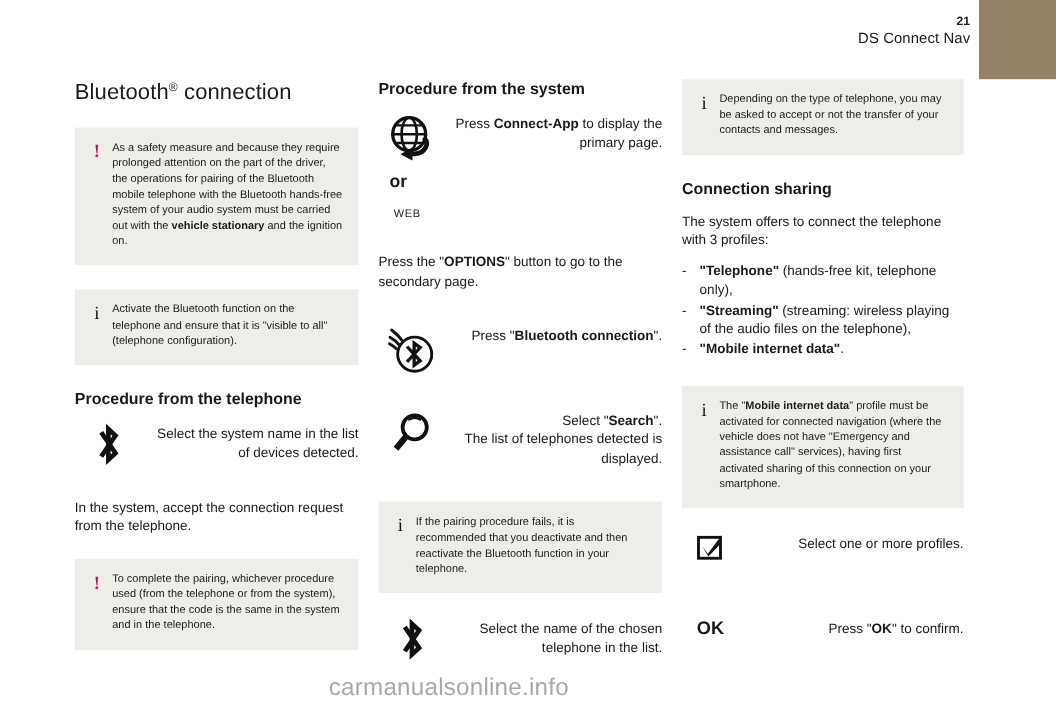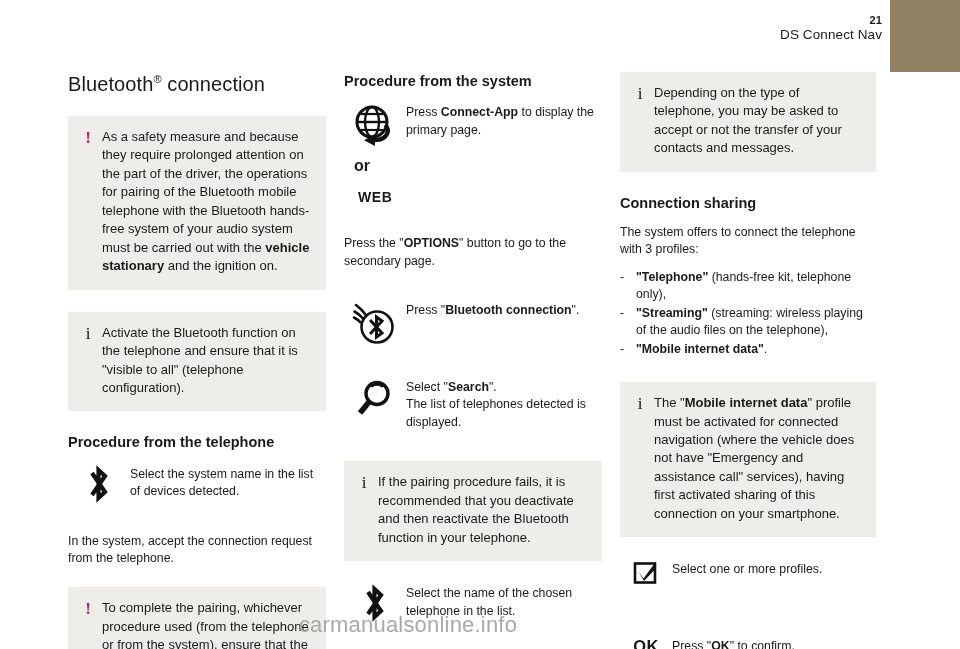--- a/index.html
+++ b/index.html
@@ -91,21 +91,21 @@
   
   .callout {
     background: #efedea;
     padding: 12px 14px 14px 12px;
     margin: 0 0 22px 0;
     display: flex;
     align-items: flex-start;
     box-sizing: border-box;
   }
   .callout .callout-text {
-    font-size: 13px;
+    font-size: 10px;
     line-height: 1.42;
     margin: 0;
     flex: 1;
   }
   .callout-icon {
     width: 16px;
     flex: 0 0 16px;
     margin-right: 6px;
     text-align: center;
     line-height: 1;
@@ -136,33 +136,34 @@
     display: flex;
     justify-content: center;
     align-items: flex-start;
     padding-top: 1px;
   }
   .icon-row .row-text {
     flex: 1;
     font-size: 12.3px;
     line-height: 1.42;
     padding-top: 2px;
+    text-align: right;
   }
   .icon-cell-small {
     flex: 0 0 52px;
     width: 52px;
   }
   .or-label {
     font-size: 16px;
     font-weight: bold;
     margin: 0 0 4px 10px;
   }
   .web-label {
-    font-size: 14px;
-    font-weight: bold;
+    font-size: 10px;
+    font-weight: normal;
     letter-spacing: .6px;
     margin: 0 0 0 14px;
   }
   .ok-label {
     font-size: 16.5px;
     font-weight: bold;
     letter-spacing: .3px;
   }
 
   

